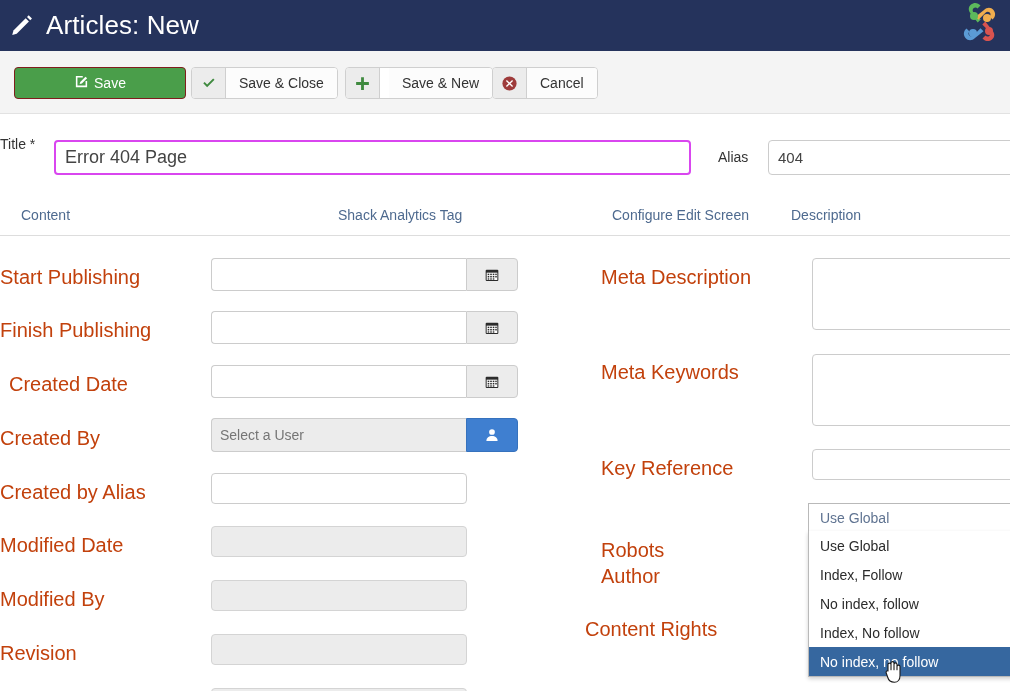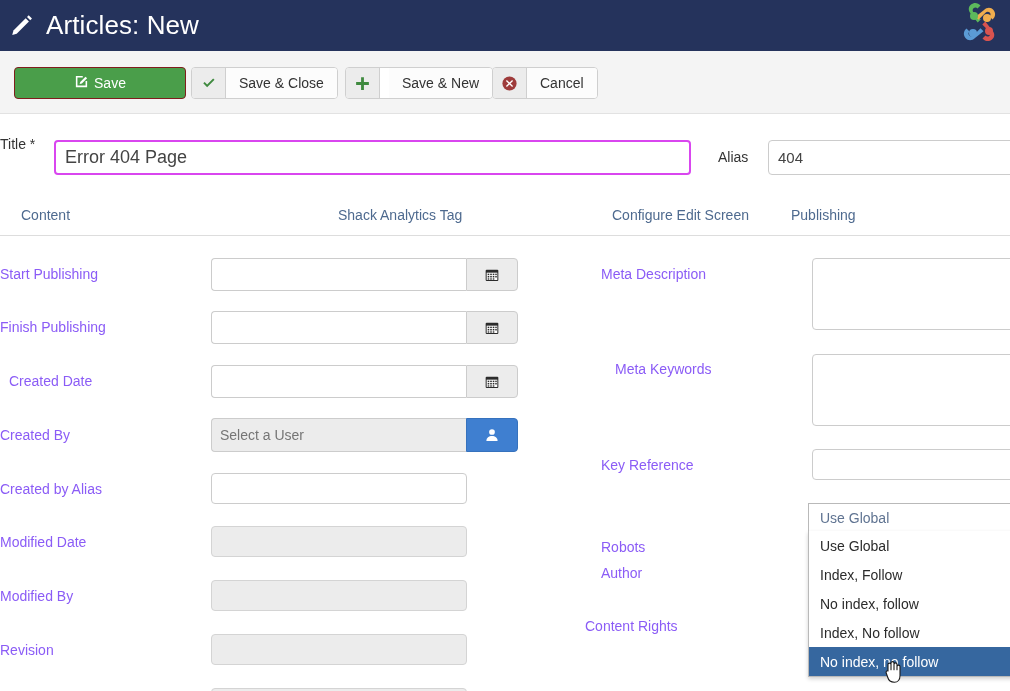--- a/index.html
+++ b/index.html
@@ -133,21 +133,21 @@
     border-color: #dddddd;
     border-bottom-color: #ffffff;
     z-index: 2;
   }
 
   
   .form-area { position: absolute; top: 236px; left: 0; width: 1010px; height: 455px; }
 
   .flabel {
     position: absolute;
-    font-size: 14px; color: #8b5cf6;
+    font-size: 20px; color: #c2410c;
     white-space: nowrap;
   }
   .fld {
     position: absolute;
     border: 1px solid #cccccc;
     border-radius: 4px;
     background: #ffffff;
     font-size: 14px; color: #444444;
     padding: 0 8px;
     font-family: "Liberation Sans", sans-serif;
@@ -290,21 +290,21 @@
   <span class="lbl-title">Title *</span>
   <input class="input-title" type="text" value="Error 404 Page" style="">
   <span class="lbl-alias">Alias</span>
   <input class="input-alias" type="text" value="404" style="">
 </div>
 
 <div class="tabs">
   <div class="tab" style="left:4px;">Content</div>
   <div class="tab" style="left:321px;">Shack Analytics Tag</div>
   <div class="tab" style="left:595px;">Configure Edit Screen</div>
-  <div class="tab" style="left:774px;">Publishing</div>
+  <div class="tab" style="left:774px;">Description</div>
 </div>
 
 <div class="form-area">
 
   <span class="flabel" style="left:0;   top:30px;">Start Publishing</span>
   <div class="inputgrp" style="left:211px; top:22px; width:307px; height:33px;">
     <input class="txt" type="text" value="" style="">
     <span class="addon">
       <svg width="16" height="16" viewBox="0 0 24 24">
         <rect x="2.5" y="4" width="19" height="17" rx="1.5" fill="#2b2b2b"></rect>
@@ -395,21 +395,21 @@
   <input class="fld disabled" style="left: 211px; top: 344px; width: 256px; height: 31px;" type="text" disabled="" value="">
 
   <span class="flabel" style="left:0;   top:406px;">Revision</span>
   <input class="fld disabled" style="left: 211px; top: 398px; width: 256px; height: 31px;" type="text" disabled="" value="">
 
   <input class="fld disabled" style="left: 211px; top: 452px; width: 256px; height: 31px;" type="text" disabled="">
 
   <span class="flabel" style="left:601px; top:30px;">Meta Description</span>
   <textarea class="fld" style="left: 812px; top: 22px; width: 244px; height: 72px;"></textarea>
 
-  <span class="flabel" style="left:615px; top:125px;">Meta Keywords</span>
+  <span class="flabel" style="left:601px; top:125px;">Meta Keywords</span>
   <textarea class="fld" style="left: 812px; top: 118px; width: 244px; height: 72px;"></textarea>
 
   <span class="flabel" style="left:601px; top:221px;">Key Reference</span>
   <input class="fld" style="left: 812px; top: 213px; width: 244px; height: 31px;" type="text" value="">
 
   <span class="flabel" style="left:601px; top:275px;margin-top:28px;">Robots</span>
   <span class="flabel" style="left:601px; top:329px;">Author</span>
   <span class="flabel" style="left:585px; top:382px;text-align:center;">Content Rights</span>
 </div>
 

